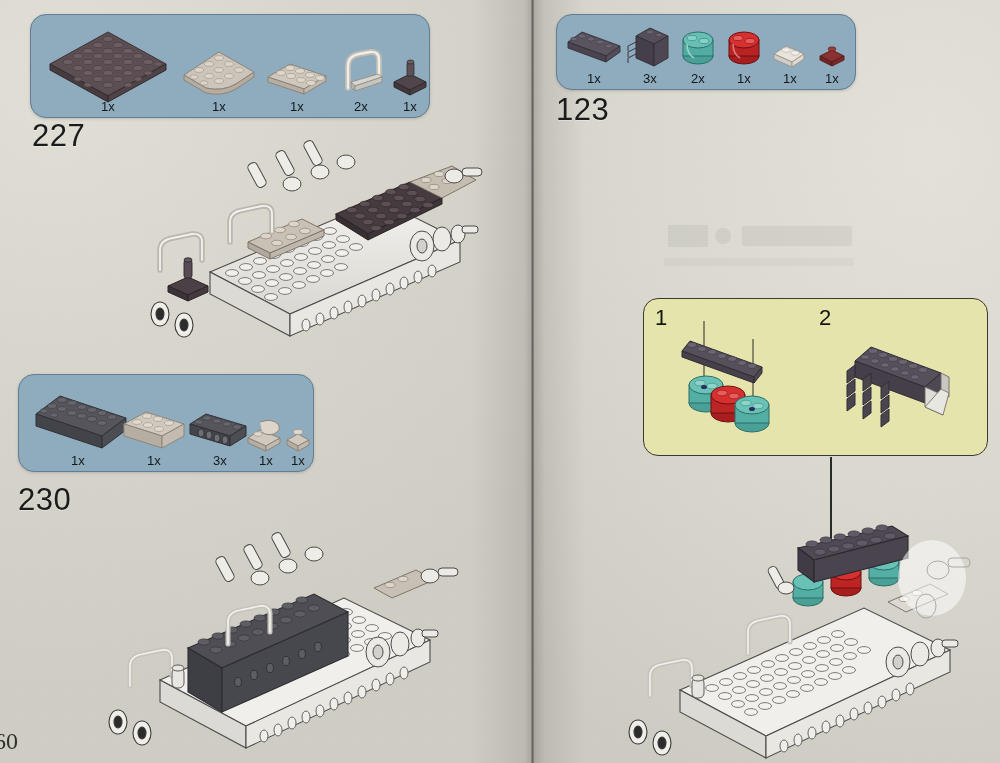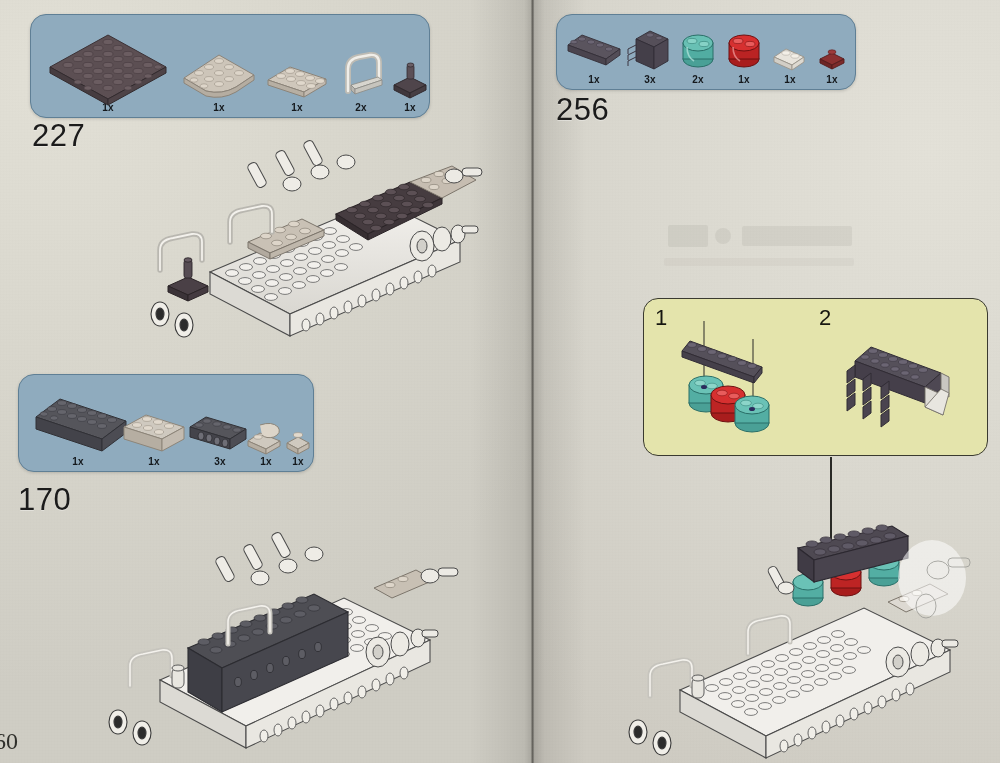--- a/index.html
+++ b/index.html
@@ -58,21 +58,21 @@
     border:1.5px solid #5f7f95;
     border-radius:16px;
     box-shadow:0 1px 3px rgba(60,60,55,.22);
   }
   .bin-inner { position:relative; width:100%; height:100%; }
   .bin-cell {
     position:absolute; bottom:4px;
     text-align:center;
   }
   .qty {
-    font-size:10px; color:#14181c; font-weight:700;
+    font-size:13px; color:#14181c; font-weight:400;
     letter-spacing:.2px; line-height:1;
   }
   .part-art { position:relative; margin:0 auto; }
 
   
   .step-num {
     position:absolute;
     font-size:31px; color:#1b1b1b; font-weight:400;
     letter-spacing:.5px;
     text-shadow:0 1px 0 rgba(255,255,255,.35);
@@ -488,21 +488,21 @@
             <polygon points="5,20 16,26 16,31 5,25" fill="#b6aea2" stroke="#8d8579" stroke-width="1"></polygon>
             <polygon points="27,20 16,26 16,31 27,25" fill="#c3bbb0" stroke="#8d8579" stroke-width="1"></polygon>
             <ellipse cx="16" cy="12" rx="4.6" ry="2.4" fill="#e1d9cd" stroke="#9a9287" stroke-width=".6"></ellipse>
           </svg>
         </div>
         <div class="qty">1x</div>
       </div>
 
     </div>
   </div>
-  <div class="step-num" style="left:18px; top:482px;">170</div>
+  <div class="step-num" style="left:18px; top:482px;">230</div>
 
   <div class="model" style="left:100px; top:490px; width:382px; height:268px;">
     <svg width="382" height="268" viewBox="0 0 382 268">
       <polygon points="60,190 244,108 330,150 146,236" fill="#f1efeb" stroke="#4b4b4b" stroke-width="1.1"></polygon>
       <polygon points="60,190 146,236 146,258 60,212" fill="#dcdad4" stroke="#4b4b4b" stroke-width="1.1"></polygon>
       <polygon points="146,236 330,150 330,172 146,258" fill="#e9e7e1" stroke="#4b4b4b" stroke-width="1.1"></polygon>
       <g fill="#f0eee8" stroke="#555" stroke-width=".9">
         <ellipse cx="164" cy="246" rx="4" ry="6"></ellipse>
           <ellipse cx="178" cy="240" rx="4" ry="6"></ellipse>
         <ellipse cx="192" cy="233" rx="4" ry="6"></ellipse>
@@ -717,21 +717,21 @@
             <polygon points="8,18 20,24 20,28 8,22" fill="#6e2525" stroke="#551c1c" stroke-width=".9"></polygon>
             <polygon points="32,18 20,24 20,28 32,22" fill="#7c2b2b" stroke="#551c1c" stroke-width=".9"></polygon>
             <ellipse cx="20" cy="11" rx="4" ry="2.2" fill="#9c3b3b" stroke="#5d1f1f" stroke-width=".6"></ellipse>
           </svg>
         </div>
         <div class="qty">1x</div>
       </div>
 
     </div>
   </div>
-  <div class="step-num" style="left:556px; top:92px;">256</div>
+  <div class="step-num" style="left:556px; top:92px;">123</div>
 
   <div class="sub-panel" style="left:643px; top:298px; width:345px; height:158px;">
     <div class="substep-num" style="left:11px; top:6px;">1</div>
     <div class="substep-num" style="left:175px; top:6px;">2</div>
 
     <div class="model" style="left:32px; top:18px; width:110px; height:130px;">
       <svg width="110" height="130" viewBox="0 0 110 130">
 
         <line x1="28" y1="4" x2="28" y2="50" stroke="#2a2a26" stroke-width="1"></line>
         <line x1="28" y1="50" x2="28" y2="72" stroke="#2a2a26" stroke-width="1"></line>

